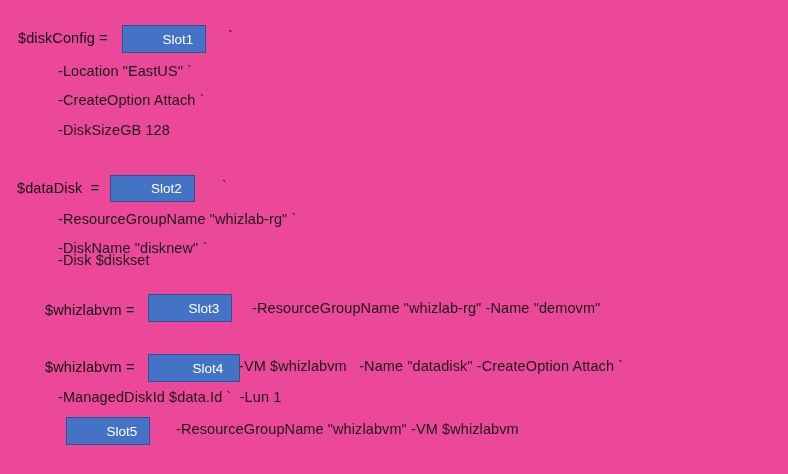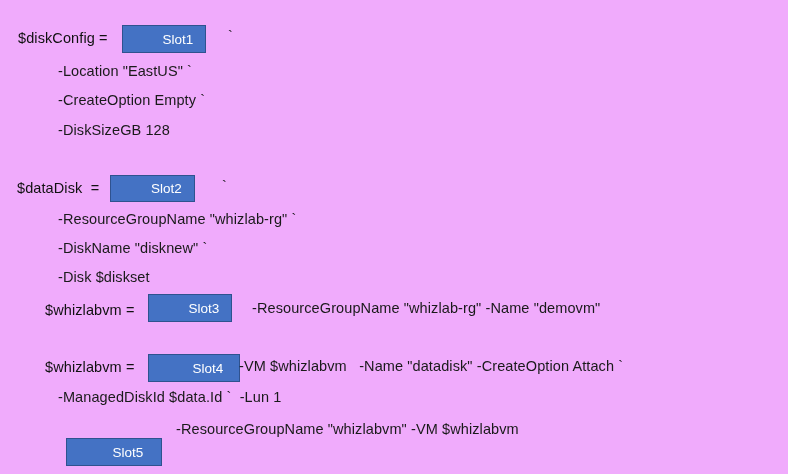--- a/index.html
+++ b/index.html
@@ -8,21 +8,21 @@
     background: #ffffff;
   }
   body {
     font-family: "Liberation Sans", sans-serif;
     color: #000000;
   }
   #canvas {
     position: relative;
     width: 788px;
     height: 474px;
-    background: #f0abfc;
+    background: #ec4899;
     overflow: hidden;
   }
   .line {
     position: absolute;
     white-space: pre;
     font-size: 14.5px;
     line-height: 18px;
     color: #1a1a1a;
     letter-spacing: 0.1px;
   }
@@ -55,44 +55,44 @@
 
 <div id="canvas">
 
   <div class="line lead" style="left:18px; top:29px;">$diskConfig =</div>
   <div class="slot" style="left:122px; top:25px; width:84px; height:28px;">
     <span>Slot1</span>
   </div>
   <div class="tick" style="left:228px; top:28px;">`</div>
 
   <div class="line" style="left:58px; top:62px;">-Location "EastUS" `</div>
-  <div class="line" style="left:58px; top:91px;">-CreateOption Empty `</div>
+  <div class="line" style="left:58px; top:91px;">-CreateOption Attach `</div>
   <div class="line" style="left:58px; top:121px;">-DiskSizeGB 128</div>
 
   <div class="line lead" style="left:17px; top:179px;">$dataDisk  =</div>
   <div class="slot" style="left:110px; top:175px; width:85px; height:27px;text-align:right;">
     <span>Slot2</span>
   </div>
   <div class="tick" style="left:222px; top:178px;">`</div>
 
   <div class="line" style="left:58px; top:210px;">-ResourceGroupName "whizlab-rg" `</div>
   <div class="line" style="left:58px; top:239px;">-DiskName "disknew" `</div>
-  <div class="line" style="left:58px; top:268px;">-Disk $diskset</div>
+  <div class="line" style="left:58px; top:251px;">-Disk $diskset</div>
 
   <div class="line lead" style="left:45px; top:301px;">$whizlabvm =</div>
   <div class="slot" style="left:148px; top:294px; width:84px; height:28px;">
     <span>Slot3</span>
   </div>
   <div class="line" style="left:252px; top:299px;">-ResourceGroupName "whizlab-rg" -Name "demovm"</div>
 
   <div class="line lead" style="left:45px; top:358px;">$whizlabvm =</div>
   <div class="slot" style="left:148px; top:354px; width:92px; height:28px;">
     <span>Slot4</span>
   </div>
   <div class="line" style="left:239px; top:357px;">-VM $whizlabvm   -Name "datadisk" -CreateOption Attach `</div>
   <div class="line" style="left:58px; top:388px;">-ManagedDiskId $data.Id `  -Lun 1</div>
 
-  <div class="slot" style="left:66px; top:438px; width:96px; height:28px;">
+  <div class="slot" style="left:66px; top:417px; width:84px; height:28px;">
     <span>Slot5</span>
   </div>
   <div class="line" style="left:176px; top:420px;">-ResourceGroupName "whizlabvm" -VM $whizlabvm</div>
 
 </div>
 
 </body></html>

